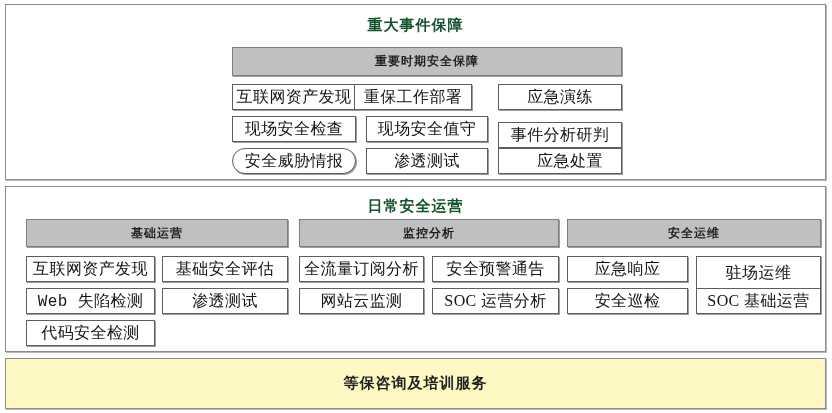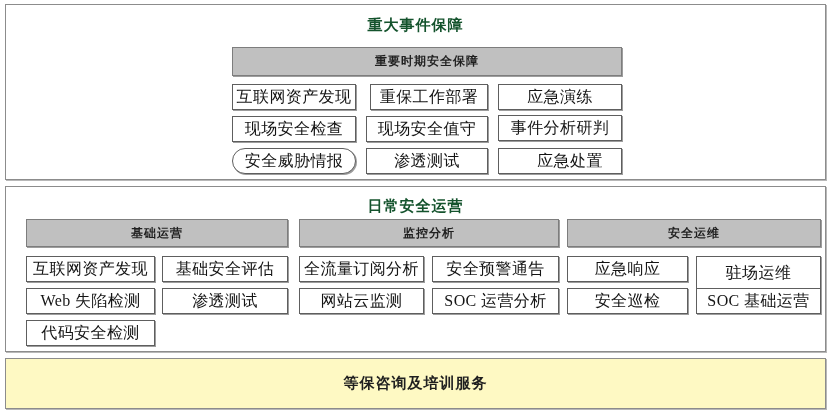--- a/index.html
+++ b/index.html
@@ -110,43 +110,43 @@
 
 <div id="canvas">
 
   <div class="panel" id="panel-major">
 
     <div class="panel-title" id="major-title">重大事件保障</div>
 
     <div class="grey-bar" id="major-grey">重要时期安全保障</div>
 
     <div class="item-box" style="left:226px; top:79px; width:124px; height:26px;">互联网资产发现</div>
-    <div class="item-box" style="left:364px; top:79px; width:118px; height:26px;">重保工作部署</div>
+    <div class="item-box" style="left:348px; top:79px; width:118px; height:26px;">重保工作部署</div>
     <div class="item-box" style="left:492px; top:79px; width:124px; height:26px;">应急演练</div>
 
     <div class="item-box" style="left:226px; top:111px; width:124px; height:26px;">现场安全检查</div>
     <div class="item-box" style="left:360px; top:111px; width:122px; height:26px;">现场安全值守</div>
-    <div class="item-box" style="left:492px; top:110px; width:124px; height:26px;">事件分析研判</div>
+    <div class="item-box" style="left:492px; top:117px; width:124px; height:26px;">事件分析研判</div>
 
     <div class="item-box" style="left:226px; top:143px; width:124px; height:26px;border-radius:13px;">安全威胁情报</div>
     <div class="item-box" style="left:360px; top:143px; width:122px; height:26px;">渗透测试</div>
     <div class="item-box" style="left:492px; top:143px; width:124px; height:26px;padding-left:20px;">应急处置</div>
   </div>
 
   <div class="panel" id="panel-daily">
 
     <div class="panel-title" id="daily-title">日常安全运营</div>
 
     <div class="grey-bar daily-grey" id="daily-grey-0">基础运营</div>
     <div class="grey-bar daily-grey" id="daily-grey-1">监控分析</div>
     <div class="grey-bar daily-grey" id="daily-grey-2">安全运维</div>
 
     <div class="item-box" style="left:20px;  top:69px;  width:129px; height:26px;">互联网资产发现</div>
     <div class="item-box" style="left:156px; top:69px;  width:126px; height:26px;">基础安全评估</div>
-    <div class="item-box" style="left:20px;  top:101px; width:129px; height:26px;">Web 失陷检测</div>
+    <div class="item-box" style="left:20px;  top:101px; width:129px; height:26px;font-family:Liberation Mono, monospace;">Web 失陷检测</div>
     <div class="item-box" style="left:156px; top:101px; width:126px; height:26px;">渗透测试</div>
     <div class="item-box" style="left:20px;  top:133px; width:129px; height:26px;">代码安全检测</div>
 
     <div class="item-box" style="left:293px; top:69px;  width:125px; height:26px;">全流量订阅分析</div>
     <div class="item-box" style="left:426px; top:69px;  width:127px; height:26px;font-family:Liberation Mono, monospace;">安全预警通告</div>
     <div class="item-box" style="left:293px; top:101px; width:125px; height:26px;">网站云监测</div>
     <div class="item-box" style="left:426px; top:101px; width:127px; height:26px;">SOC 运营分析</div>
 
     <div class="item-box" style="left:561px; top:69px;  width:121px; height:26px;">应急响应</div>
     <div class="item-box" style="left:690px; top:69px;  width:125px; height:34px;">驻场运维</div>

